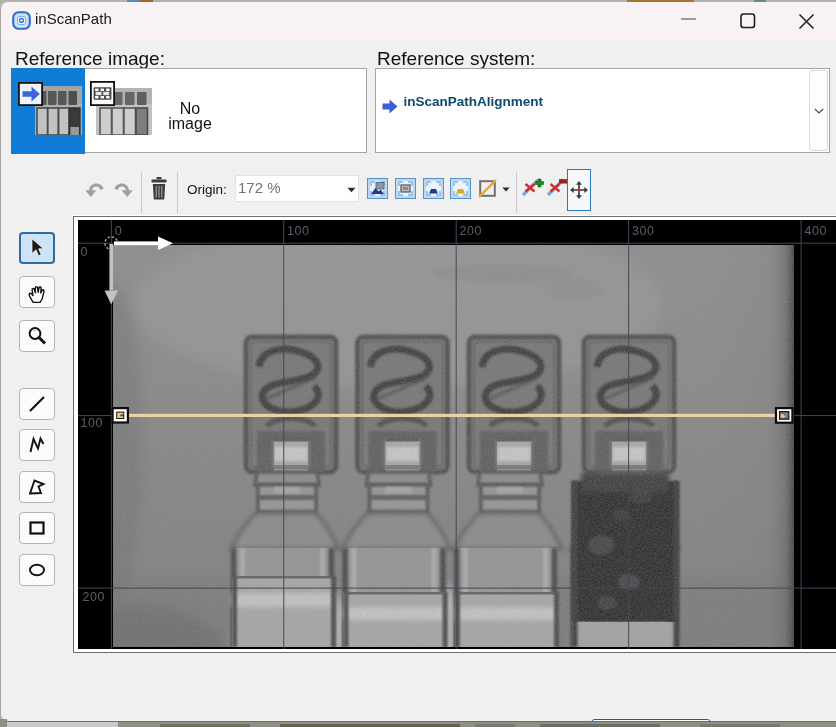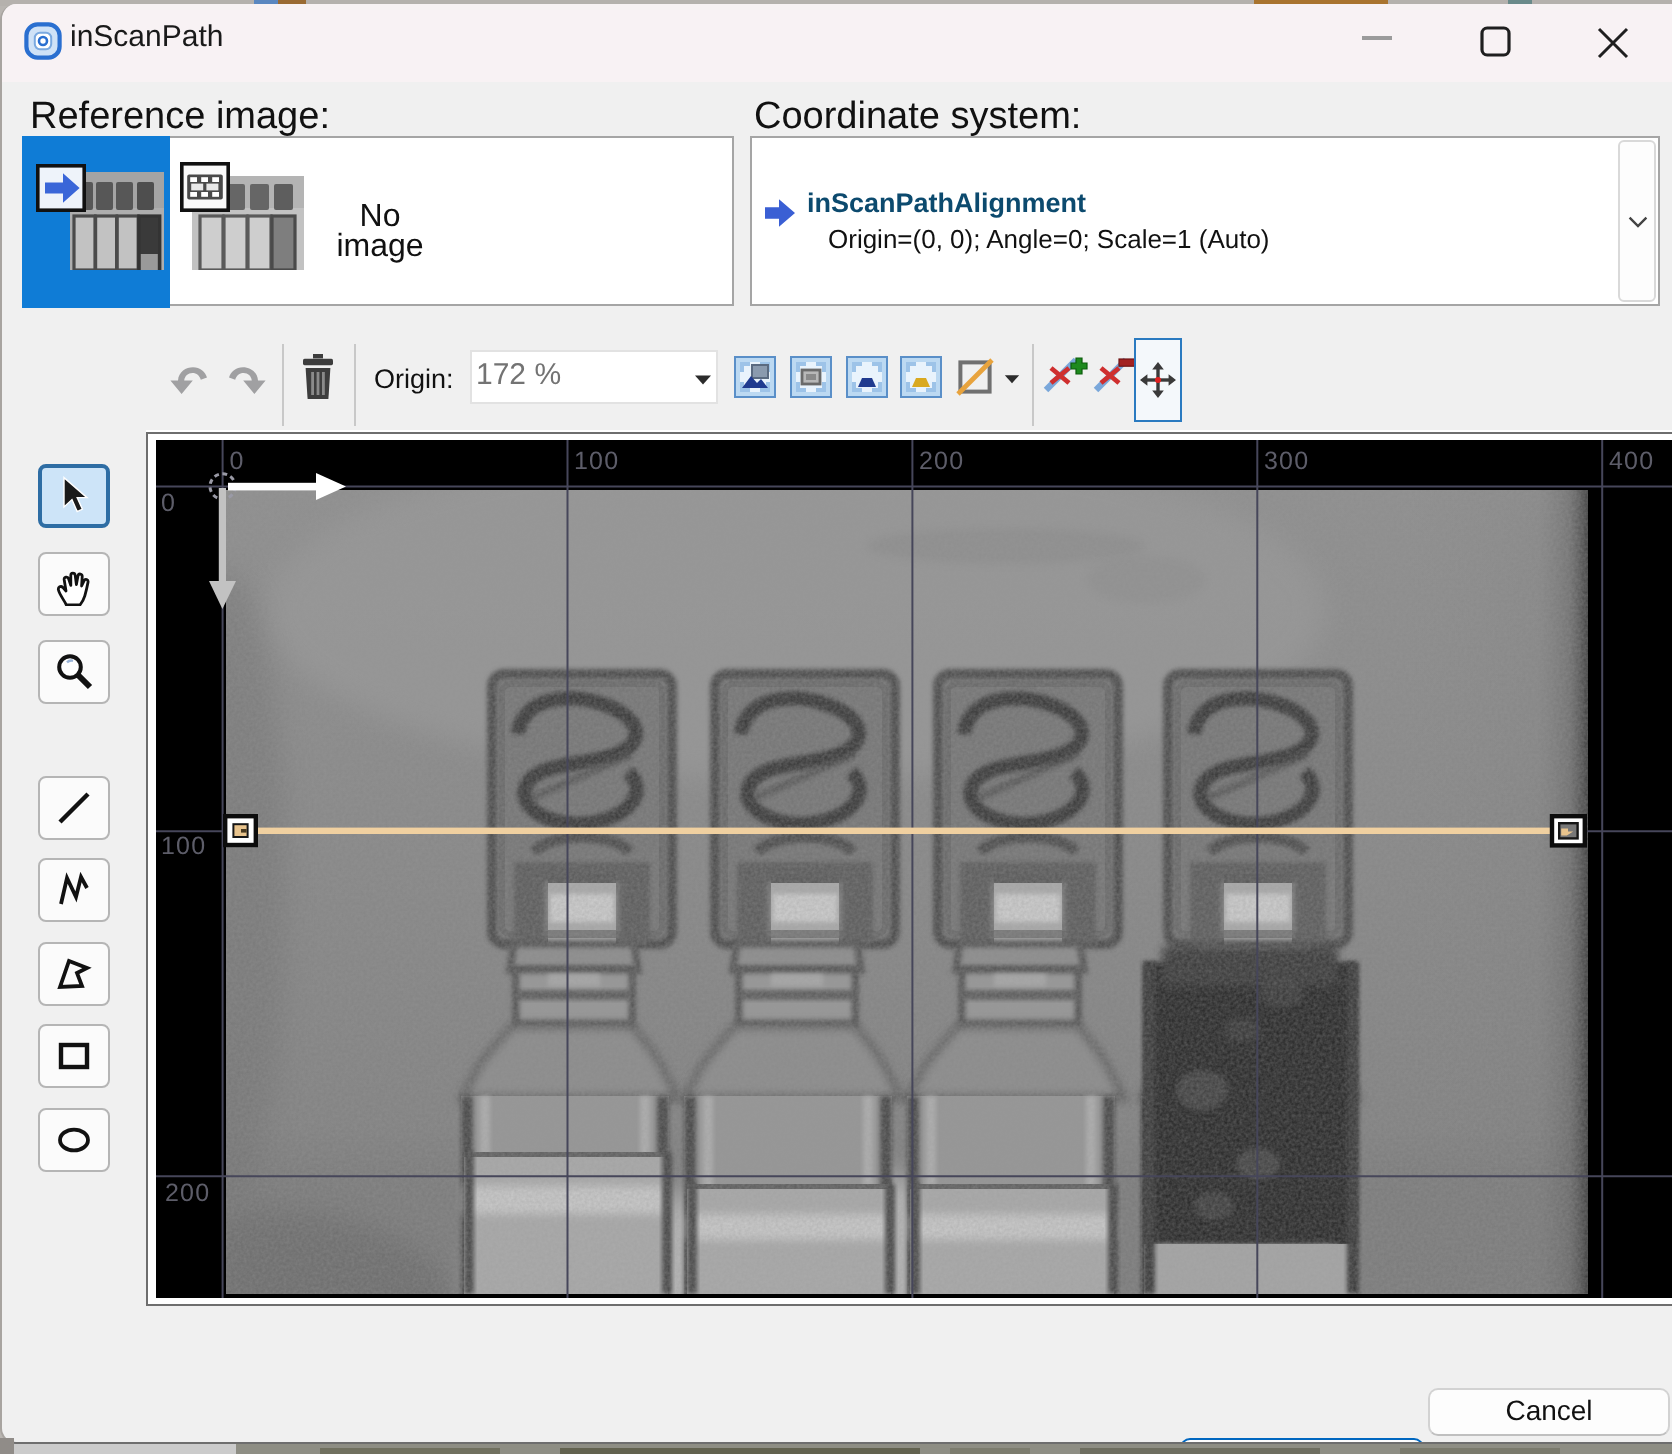--- a/index.html
+++ b/index.html
@@ -40,21 +40,21 @@
 
     <div class="abs" style="left:680px;top:15.5px;width:15px;height:2px;background:#9b9b9b;"></div>
     <svg class="abs" style="left:739px;top:10.5px" width="16" height="16" viewBox="0 0 16 16">
       <rect x="1" y="1" width="13.5" height="13.5" rx="2.6" fill="none" stroke="#1f1f1f" stroke-width="1.6"></rect>
     </svg>
     <svg class="abs" style="left:797px;top:10.5px" width="17" height="17" viewBox="0 0 17 17">
       <path d="M1.5 1.5 L15.5 15.5 M15.5 1.5 L1.5 15.5" stroke="#1f1f1f" stroke-width="1.5"></path>
     </svg>
 
     <div class="abs lbl" style="left:14px;top:46px;">Reference image:</div>
-    <div class="abs lbl" style="left:376px;top:46px;">Coordinate system:</div>
+    <div class="abs lbl" style="left:376px;top:46px;">Reference system:</div>
 
     <div class="abs panel" style="left:10px;top:66px;width:356px;height:85px;"></div>
     <div class="abs" style="left:10px;top:66px;width:74px;height:86px;background:#0f7cd6;"></div>
 
     <svg class="abs" style="left:34px;top:84px" width="47" height="49" viewBox="0 0 47 49">
       <rect width="47" height="49" fill="#aeaeae"></rect>
       <g>
         <rect x="0" y="0" width="47" height="18" fill="#a4a4a4"></rect>
         <rect x="3" y="5" width="8.5" height="14" rx="1" fill="#575757"></rect>
         <rect x="13" y="5" width="8.5" height="14" rx="1" fill="#575757"></rect>
@@ -104,21 +104,20 @@
 
     <div class="abs panel" style="left:374px;top:66px;width:455px;height:85px;"></div>
     <div class="abs" style="left:808px;top:68px;width:19px;height:81px;background:#fdfdfd;border:1px solid #d9d9d9;border-radius:3px;"></div>
     <svg class="abs" style="left:813px;top:106px" width="10" height="7" viewBox="0 0 10 7">
         <path d="M0.8 0.8 L5 5 L9.2 0.8" fill="none" stroke="#444" stroke-width="1.2"></path>
       </svg>
     <svg class="abs" style="left:381px;top:97px" width="16" height="15" viewBox="0 0 16 15">
         <path d="M0.5 4.6 h7 v-4 l8 6.9 -8 6.9 v-4 h-7 z" fill="#3a5fd4"></path>
       </svg>
     <div class="abs" style="left:402.5px;top:91.5px;font-size:13.5px;font-weight:bold;color:#0c4a6e;">inScanPathAlignment</div>
-    <div class="abs" style="left:413px;top:110px;font-size:13px;color:#111;">Origin=(0, 0); Angle=0; Scale=1 (Auto)</div>
 
     <svg class="abs" style="left:84px;top:181px" width="19" height="14" viewBox="0 0 19 14">
       <path d="M5.8 14 L0.2 7.2 L4 7.2 C4.3 2.8 8 0.6 11.5 0.6 C15 0.6 17.7 2.9 18.5 5.7 L15.4 6.9 C14.8 4.8 13.3 3.5 11.2 3.5 C9 3.5 7.4 5 7.1 7.2 L11.4 7.2 Z" fill="#a0a0a2"></path>
     </svg>
     <svg class="abs" style="left:113px;top:181px" width="19" height="14" viewBox="0 0 19 14">
       <path d="M13.2 14 L18.8 7.2 L15 7.2 C14.7 2.8 11 0.6 7.5 0.6 C4 0.6 1.3 2.9 0.5 5.7 L3.6 6.9 C4.2 4.8 5.7 3.5 7.8 3.5 C10 3.5 11.6 5 11.9 7.2 L7.6 7.2 Z" fill="#a0a0a2"></path>
     </svg>
     <div class="abs sep" style="left:140px;"></div>
     <svg class="abs" style="left:150px;top:175px" width="16" height="23" viewBox="0 0 16 23">
       <rect x="5.5" y="0" width="5" height="2.2" fill="#3d3d3d"></rect>
@@ -393,21 +392,20 @@
       </g>
 
       <circle cx="38.3" cy="30.2" r="6.3" fill="none" stroke="#9a9aa6" stroke-width="1.5" stroke-dasharray="2.4 1.8"></circle>
       <rect x="41" y="28.4" width="44" height="3.8" fill="#ffffff"></rect>
       <path d="M85 23.5 L85 37 L100 30.2 Z" fill="#ffffff"></path>
       <rect x="36.4" y="31" width="3.6" height="46.5" fill="#c2c2c2"></rect>
       <path d="M31.5 77.5 L45 77.5 L38.2 91.5 Z" fill="#c2c2c2"></path>
     </svg>
 
     <div class="abs" id="btnOK">OK</div>
-    <div class="abs" id="btnCancel">Cancel</div>
   </div>
 
   <div class="abs" id="bottomstrip"></div>
   <div class="abs" style="left:0;top:722px;width:118px;height:5px;background:#cbcbcb;"></div>
   <div class="abs" style="left:0;top:719px;width:7px;height:8px;background:#908c88;"></div>
   <div class="abs" style="left:160px;top:723.5px;width:90px;height:3.5px;background:#70705f;"></div>
   <div class="abs" style="left:280px;top:723.5px;width:180px;height:3.5px;background:#62624f;"></div>
   <div class="abs" style="left:475px;top:723.5px;width:40px;height:3.5px;background:#7c7c6e;"></div>
   <div class="abs" style="left:540px;top:723.5px;width:120px;height:3.5px;background:#6e6e60;"></div>
   <div class="abs" style="left:700px;top:723.5px;width:80px;height:3.5px;background:#7a7a6c;"></div>

